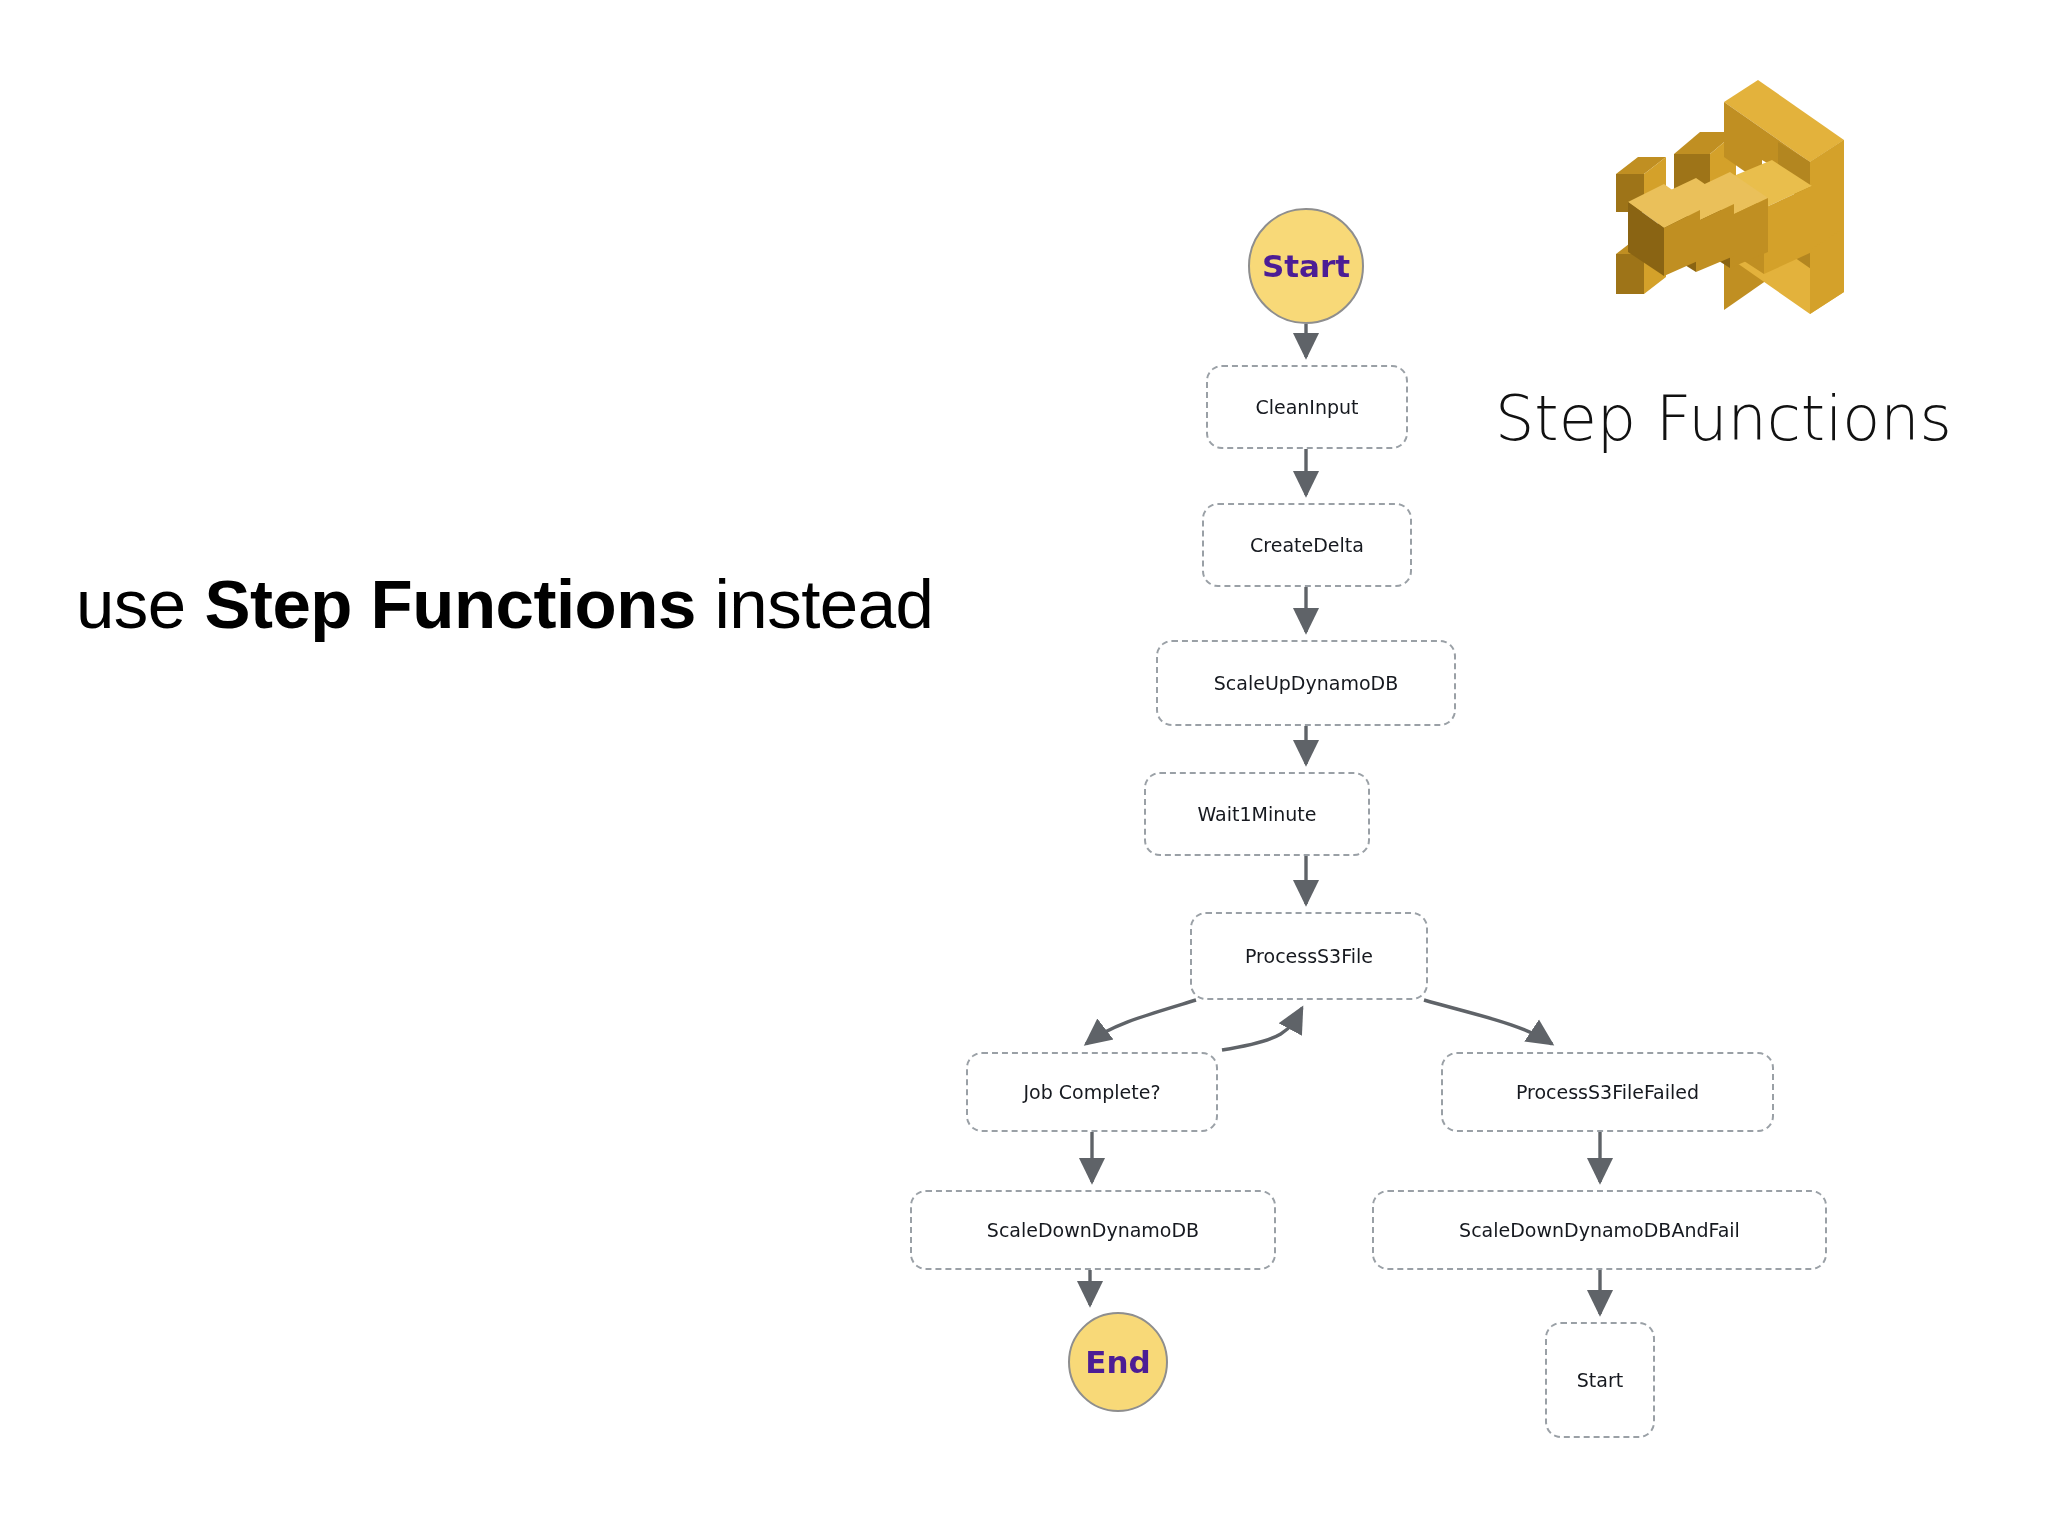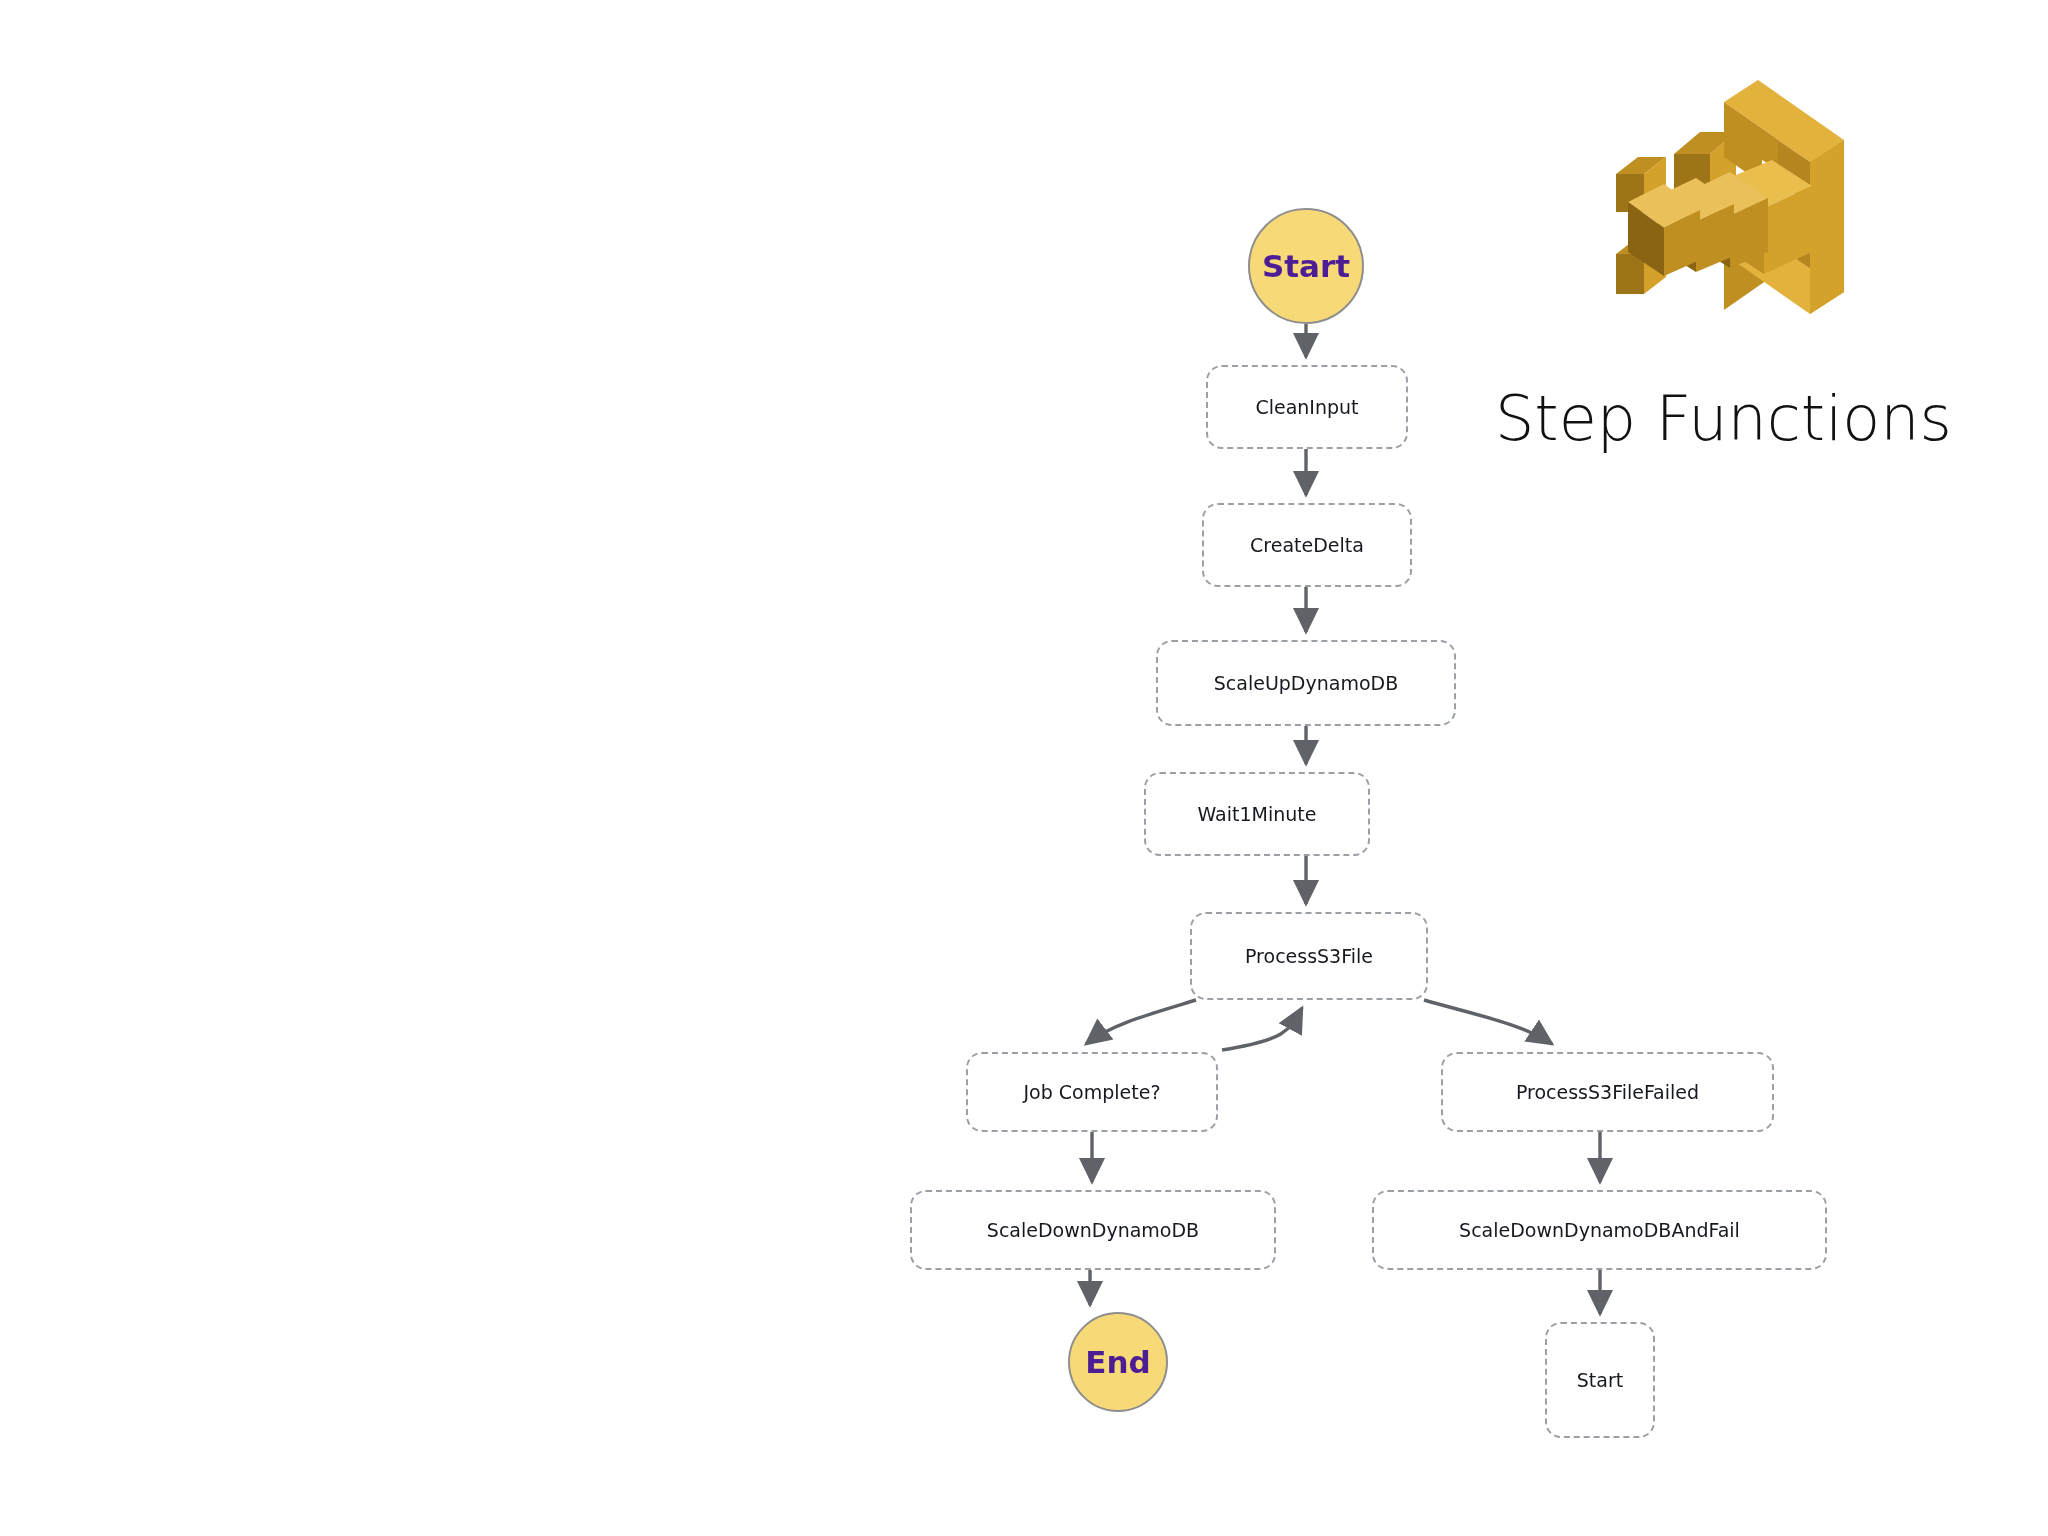--- a/index.html
+++ b/index.html
@@ -91,20 +91,23 @@
     font-weight: 700;
     color: #4c1d95;
     text-align: right;
   }
 </style>
 </head>
 <body>
 
 <div id="stage">
 
+  <div id="headline">
+    <span class="reg">use </span><span class="bold">Step Functions</span><span class="reg"> instead</span>
+  </div>
 
   <div id="sfn-logo">
     <svg viewBox="0 0 290 285" width="290" height="285" xmlns="http://www.w3.org/2000/svg">
 
       <polygon points="78,92 104,70 140,70 114,92" fill="#C08F22"></polygon>
       <polygon points="78,92 114,92 114,140 78,140" fill="#9E7418"></polygon>
       <polygon points="114,92 140,70 140,118 114,140" fill="#D4A12A"></polygon>
 
       <polygon points="20,112 42,95 70,95 48,112" fill="#C08F22"></polygon>
       <polygon points="20,112 48,112 48,150 20,150" fill="#9E7418"></polygon>

